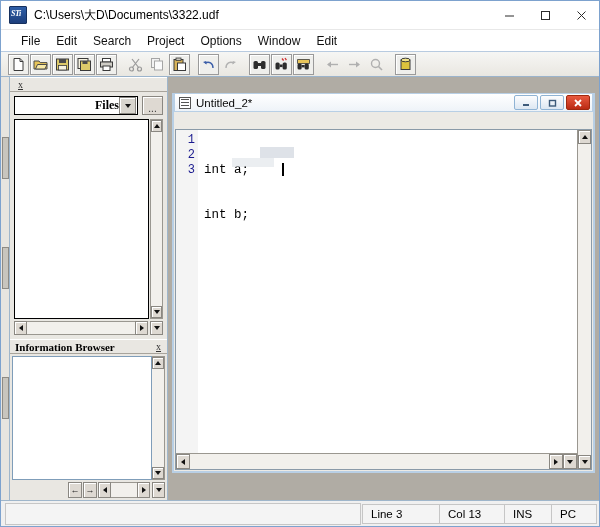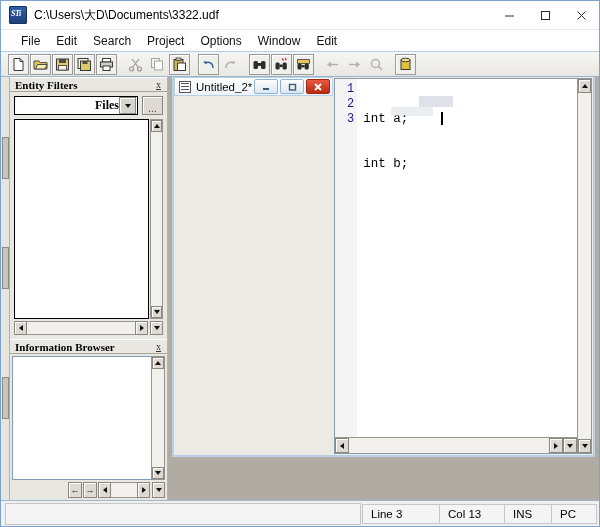--- a/index.html
+++ b/index.html
@@ -213,27 +213,27 @@
     display:flex;align-items:center;justify-content:center;box-sizing:border-box;
     font-size:9px;color:#222;
   }
 
   
   .mdi{
     flex:1 1 auto;min-width:0;background:#b0aca4;
     padding:4px;box-sizing:border-box;position:relative;
   }
   .child{
-    position:absolute;left:4px;top:0;right:4px;
+    position:absolute;left:4px;top:16px;right:4px;
     height:380px;
     background:#eceae5;
     border:2px solid #b8cfe5;
     border-top:none;
     box-sizing:border-box;
-    display:flex;flex-direction:row;
+    display:flex;flex-direction:column;gap:16px;
   }
   .child-title{
     height:19px;flex:0 0 19px;
     background:linear-gradient(#ffffff,#eef3f8);
     border:1px solid #b8cfe5;
     margin:-0px -0px 0 -0px;
     display:flex;align-items:center;box-sizing:border-box;
     padding-left:4px;
   }
   .doc-icon{
@@ -534,21 +534,20 @@
     <div class="leftrail">
       <div class="rail-grip" style="top:60px;height:40px;"></div>
       <div class="rail-grip" style="top:170px;height:40px;"></div>
       <div class="rail-grip" style="top:300px;height:40px;"></div>
     </div>
 
     <div class="dockcol">
 
       <div class="panel" style="flex:1 1 62%;">
         <div class="panel-head">
-          <div class="panel-title">Entity Filters</div>
           <div class="panel-close">x</div>
         </div>
         <div class="panel-body">
           <div class="comborow">
             <div class="combo">
               <div class="combo-val">Files</div>
               <div class="combo-arrow">
                   <span class="arrow down"></span>
                 </div>
             </div>

